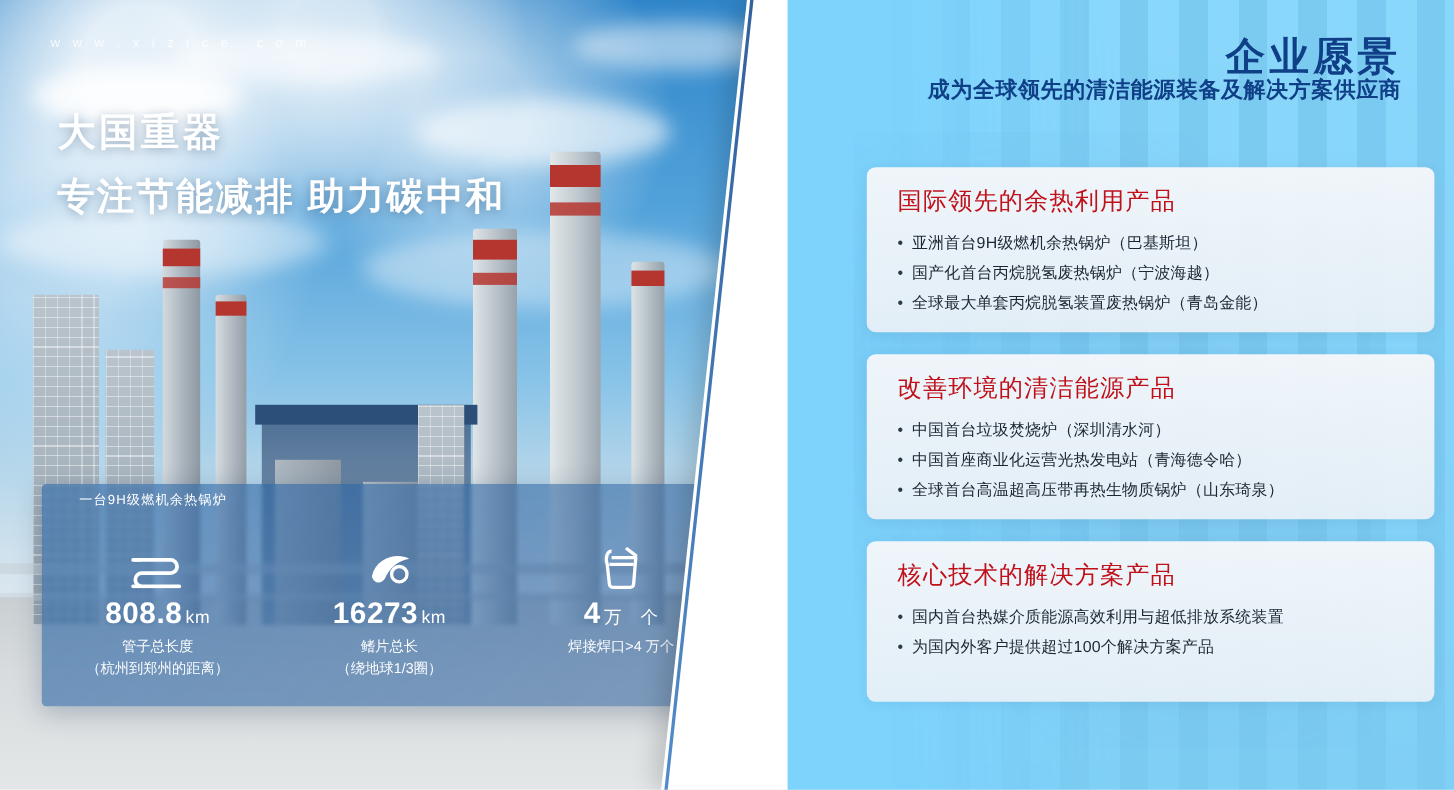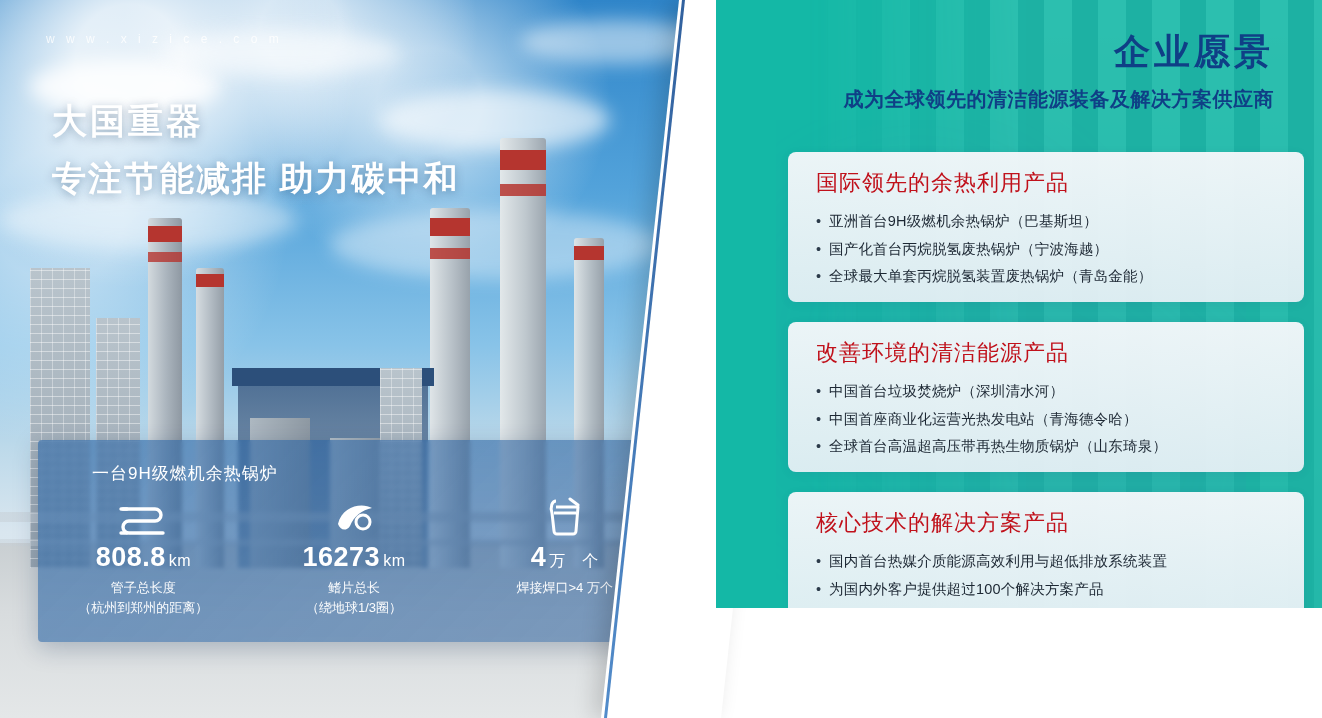--- a/index.html
+++ b/index.html
@@ -63,21 +63,21 @@
   
   .stats{
     position:absolute; left:38px; top:440px; width:632px; height:202px;
     background:linear-gradient(135deg, rgba(40,100,165,.62), rgba(30,85,150,.50));
     backdrop-filter:blur(2px);
     border-radius:4px;
     color:#fff;
     box-shadow:0 6px 24px rgba(10,40,80,.25);
   }
   .stats .title{
-    position:absolute; left:34px; top:22px; font-size:17px; letter-spacing:1px;margin-left:20px;
+    position:absolute; left:34px; top:6px; font-size:12px; letter-spacing:1px;
   }
   .stats-row{
     position:absolute; left:0; top:56px; width:100%;
     display:flex;
   }
   .stat{ flex:1; text-align:center; position:relative; }
   .stat .ico{ height:42px; display:flex; align-items:center; justify-content:center; }
   .stat .val{
     font-size:27px; font-weight:bold; margin-top:4px; letter-spacing:.5px;
   }
@@ -93,22 +93,22 @@
   }
   .divider-line{
     position:absolute; top:0; left:643px; width:3px; height:718px;
     background:linear-gradient(180deg,#1a4f93,#3f7fc4);
     transform:skewX(-6.2deg);
     opacity:.9;
   }
 
   
   .right-panel{
-    position:absolute; left:716px; top:0; width:606px; height:608px;
-    background:#14b8a6;
+    position:absolute; left:716px; top:0; width:606px; height:718px;
+    background:#7dd3fc;
     overflow:hidden;
   }
   .ghost{
     position:absolute; right:-40px; top:0; width:560px; height:718px;
     opacity:.10;
     background:
       repeating-linear-gradient(90deg, #6e7f92 0 26px, transparent 26px 54px),
       linear-gradient(180deg,#ffffff,#9fb0c0);
     -webkit-mask-image:linear-gradient(90deg, rgba(0,0,0,0) 0%, rgba(0,0,0,1) 40%);
     mask-image:linear-gradient(90deg, rgba(0,0,0,0) 0%, rgba(0,0,0,1) 40%);
@@ -119,21 +119,21 @@
     background:
       radial-gradient(ellipse at 30% 40%, #3b6ea8 0 18%, transparent 60%),
       radial-gradient(ellipse at 70% 60%, #4a7fbb 0 16%, transparent 58%);
   }
 
   .vision-title{
     position:absolute; right:48px; top:28px;
     font-size:36px; font-weight:bold; color:#0f3f86; letter-spacing:4px;
   }
   .vision-sub{
-    position:absolute; right:48px; top:86px;
+    position:absolute; right:48px; top:68px;
     font-size:20px; font-weight:bold; color:#0f3f86; letter-spacing:.5px;text-align:center;
   }
 
   .card{
     position:absolute; left:72px; width:516px;
     background:linear-gradient(180deg, rgba(244,247,250,.96), rgba(235,241,247,.92));
     border-radius:8px;
     box-shadow:0 2px 10px rgba(40,70,110,.08);
   }
   .card h3{

